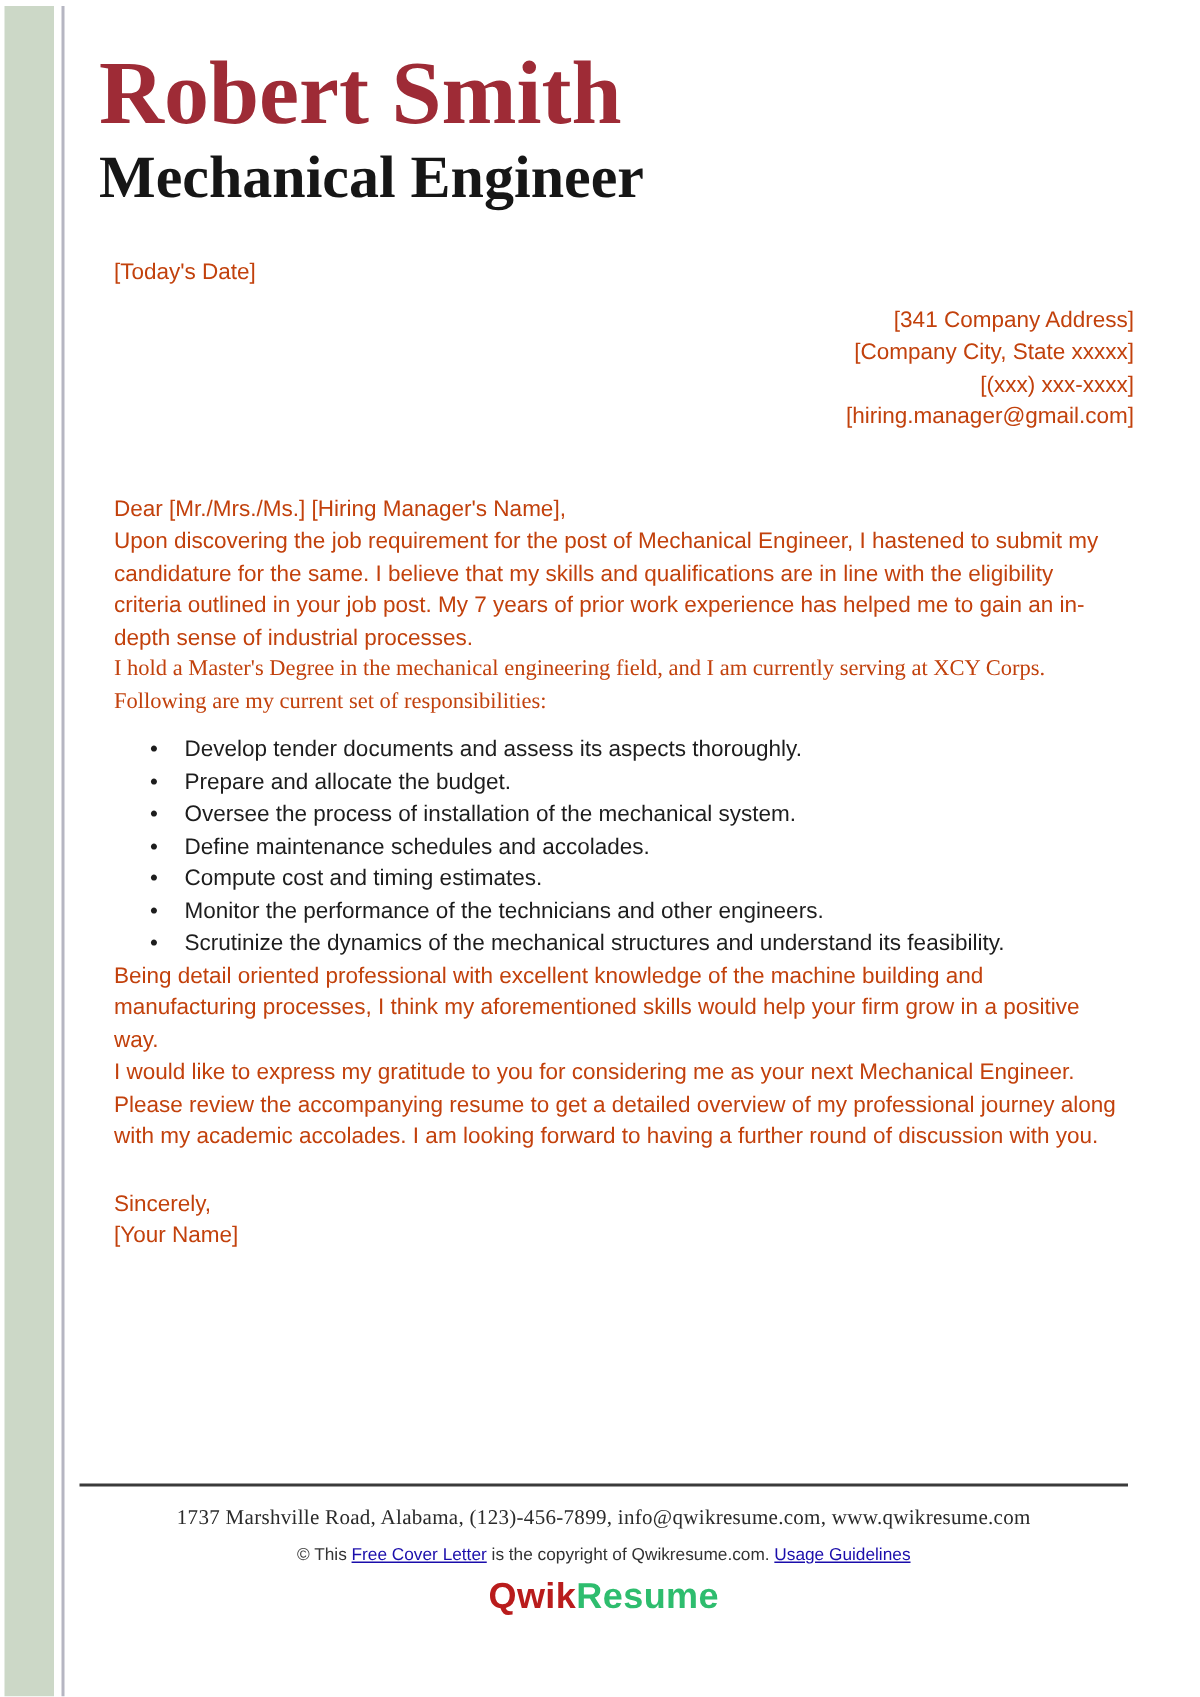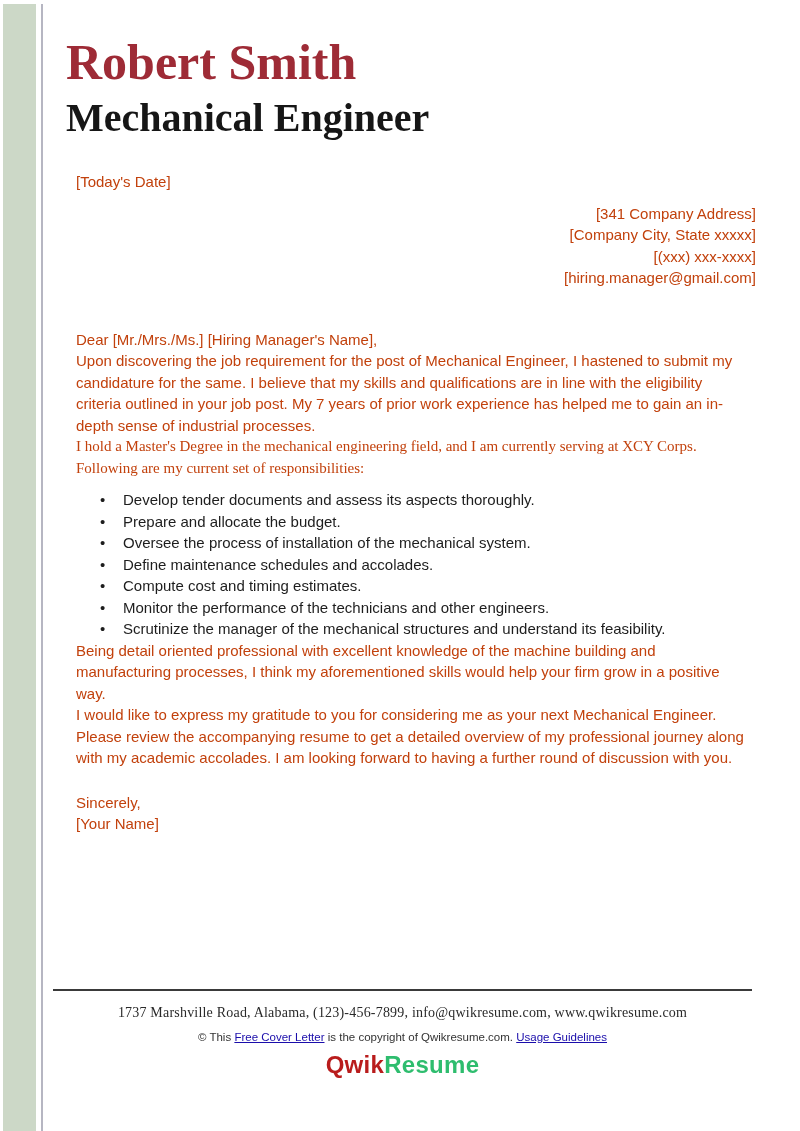--- a/index.html
+++ b/index.html
@@ -8,21 +8,21 @@
     font-family:"Liberation Sans", sans-serif;color:#1d1d1d;overflow:hidden;
   }
   
   .green-strip{position:absolute;left:3px;top:4px;width:33px;height:1127px;background:#ccd8c7;}
   .gray-line{position:absolute;left:41px;top:4px;width:2px;height:1127px;background:#b6b6c2;}
 
   .content{position:absolute;left:66px;top:0;width:690px;}
 
   h1.name{
     margin:32px 0 0 0;font-family:"Liberation Serif", serif;font-weight:bold;
-    font-size:50px;line-height:60px;color:#9e2b36;letter-spacing:0px;
+    font-size:60px;line-height:60px;color:#9e2b36;letter-spacing:0px;
   }
   h2.role{
     margin:2px 0 0 0;font-family:"Liberation Serif", serif;font-weight:bold;
     font-size:40px;line-height:48px;color:#161616;
   }
 
   .body-text{font-size:15px;line-height:21.5px;color:#c2410c;}
   .date-line{margin:29px 0 0 10px;}
   .address-block{margin:10px 0 0 10px;text-align:right;}
   .address-block div{display:block;}
@@ -83,21 +83,21 @@
 
   <p class="body-text para p2">I hold a Master's Degree in the mechanical engineering field, and I am currently serving at XCY Corps. Following are my current set of responsibilities:</p>
 
   <ul class="resp-list">
     <li>Develop tender documents and assess its aspects thoroughly.</li>
     <li>Prepare and allocate the budget.</li>
     <li>Oversee the process of installation of the mechanical system.</li>
     <li>Define maintenance schedules and accolades.</li>
     <li>Compute cost and timing estimates.</li>
     <li>Monitor the performance of the technicians and other engineers.</li>
-    <li>Scrutinize the manager of the mechanical structures and understand its feasibility.</li>
+    <li>Scrutinize the dynamics of the mechanical structures and understand its feasibility.</li>
   </ul>
 
   <p class="body-text para p3">Being detail oriented professional with excellent knowledge of the machine building and manufacturing processes, I think my aforementioned skills would help your firm grow in a positive way.</p>
 
   <p class="body-text para p4">I would like to express my gratitude to you for considering me as your next Mechanical Engineer. Please review the accompanying resume to get a detailed overview of my professional journey along with my academic accolades. I am looking forward to having a further round of discussion with you.</p>
 
   <div class="body-text signoff">
     <div>Sincerely,</div>
     <div>[Your Name]</div>
   </div>

